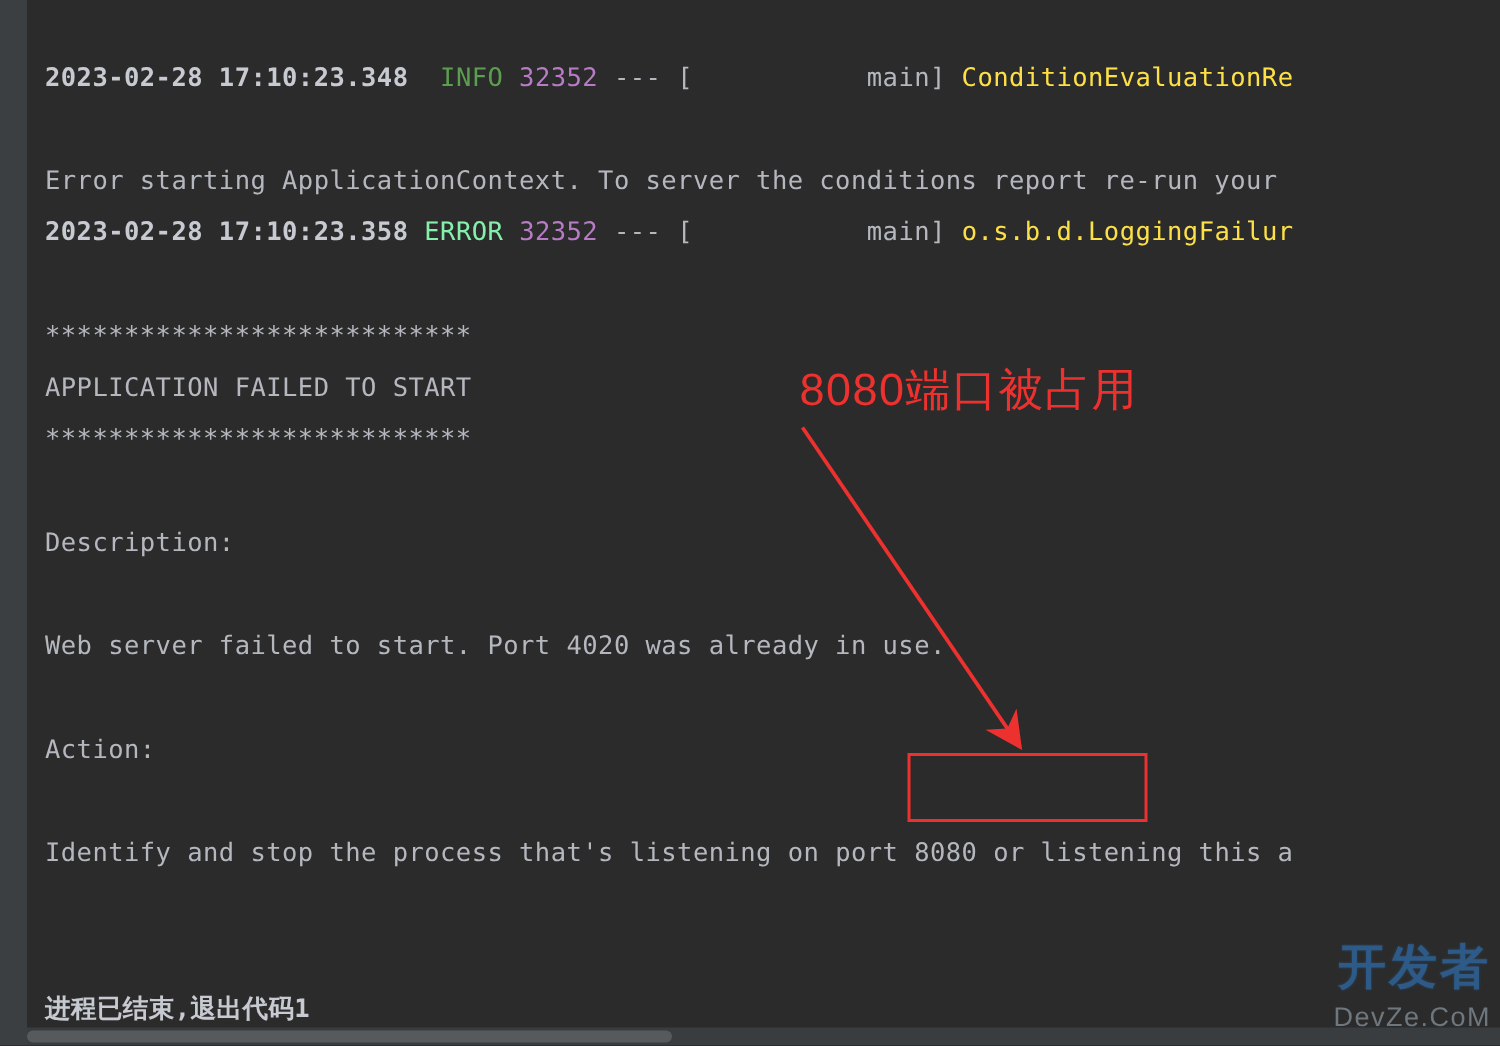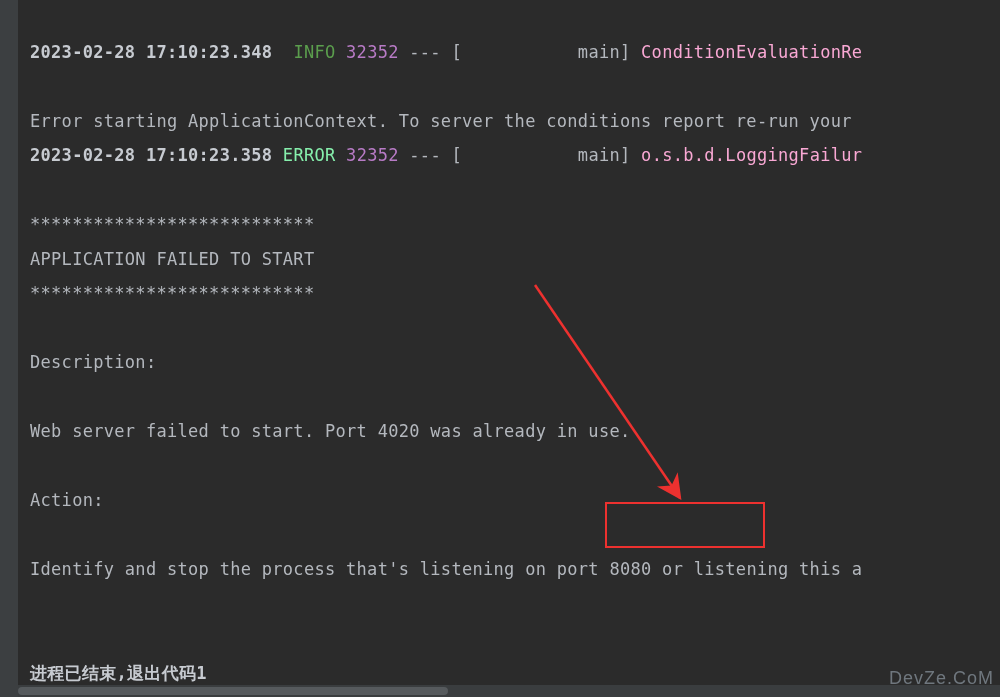--- a/index.html
+++ b/index.html
@@ -38,21 +38,21 @@
     padding-top: 0px;
     white-space: pre;
     line-height: 34.5px;
     letter-spacing: 0.3px;
     overflow: hidden;
   }
   .log-line { white-space: pre; }
   .clr-info { color: #5b9e4d; margin-top: 40px; }
   .clr-error { color: #86efac; }
   .clr-pid { color: #b87bc6; text-align: right; }
-  .clr-class { color: #f9a8d4; }
+  .clr-class { color: #fde047; }
   .clr-white { color: #c7cbd1; font-weight: bold; }
   .clr-grey { color: #b4b8be; }
 
   .annotation {
     position: absolute;
     left: 533px;
     top: 240px;
     font-family: "PingFang SC","Microsoft YaHei",sans-serif;
     font-size: 30px;
     color: #ed312f;
@@ -143,31 +143,33 @@
 <span class="log-line"></span>
 <span class="log-line clr-grey">Action:</span>
 <span class="log-line"></span>
 <span class="log-line clr-grey"><span>Identify and stop the process that's listening on </span><span>port 8080 </span><span>or listening this a</span></span>
 <span class="log-line"></span>
 <span class="log-line"></span>
 <span class="log-line clr-white">进程已结束,退出代码1</span>
 <span class="log-line clr-white cursor">|</span>
   </div>
 
+  <div class="annotation">8080端口被占用</div>
 
   <svg class="arrow">
     <defs>
       <marker id="ah" markerWidth="12" markerHeight="12" refX="9" refY="5" orient="auto">
         <path d="M0,0 L10,5 L0,10 L3,5 Z" fill="#ed312f"></path>
       </marker>
     </defs>
     <line x1="535" y1="285" x2="680" y2="498" stroke="#ed312f" stroke-width="2.5" marker-end="url(#ah)"></line>
   </svg>
 
   <div class="highlight-box"></div>
 
+  <div class="watermark-cn">开发者</div>
   <div class="watermark-en">DevZe.CoM</div>
 
   <div class="hscroll">
     <div class="hscroll-thumb"></div>
   </div>
 
 </div>
 
 </body></html>

